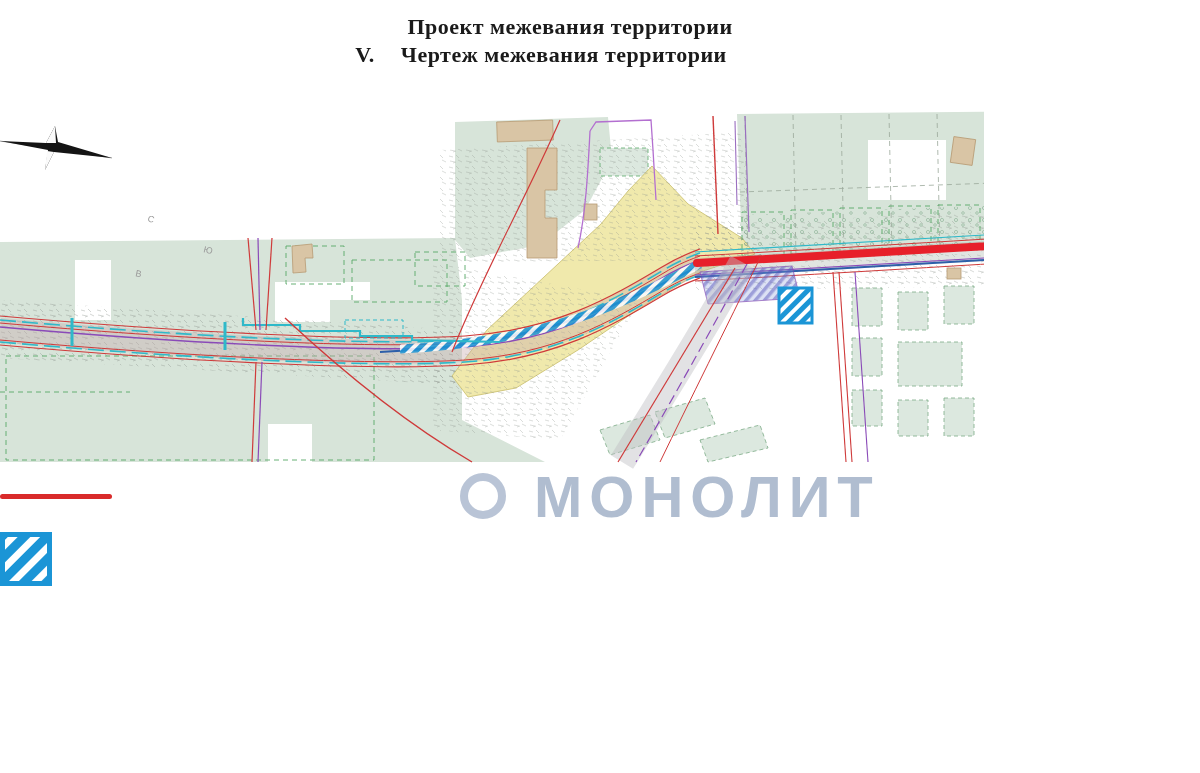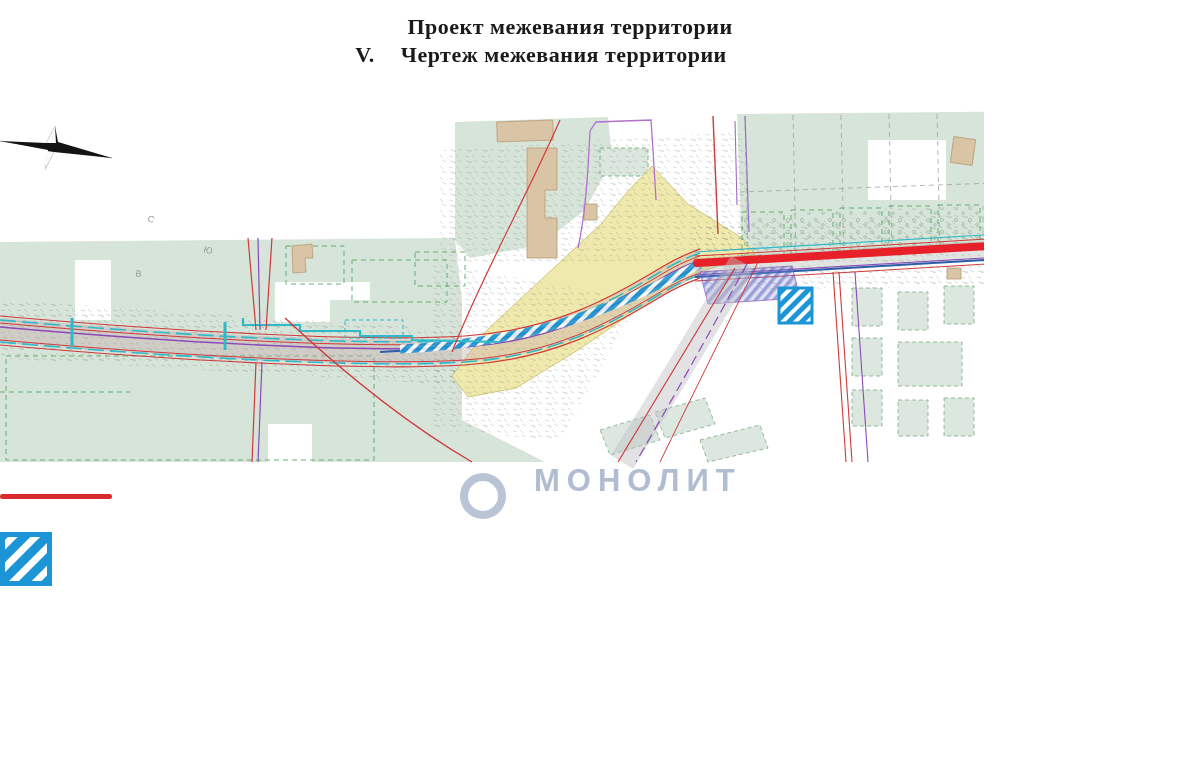--- a/index.html
+++ b/index.html
@@ -10,21 +10,21 @@
                font-family:"Liberation Serif",serif;color:#1a1a1a;}
   .title-block h1{margin:4px 0 2px 0;font-size:22px;font-weight:bold;letter-spacing:.5px;}
   .title-block h2{margin:2px 58px 0 0;font-size:22px;font-weight:bold;letter-spacing:.5px;}
   .title-block h2 .num{margin-right:26px;}
   
   .map-wrap{position:absolute;left:0;top:95px;width:1200px;height:385px;}
   svg{display:block;}
   .watermark{position:absolute;left:452px;top:372px;width:400px;height:56px;pointer-events:none;}
   .watermark .ring{position:absolute;left:8px;top:6px;width:30px;height:30px;border-radius:50%;
                    border:8px solid rgba(116,138,174,.5);}
-  .watermark .wm-text{position:absolute;left:82px;top:-4px;font-size:31px;font-weight:bold;
+  .watermark .wm-text{position:absolute;left:82px;top:-4px;font-size:58px;font-weight:bold;
                    letter-spacing:7px;color:rgba(112,134,170,.55);font-family:"Liberation Sans",sans-serif;}
   .compass{position:absolute;left:0;top:20px;}
   
   .legend{position:absolute;left:0;top:494px;width:700px;color:#3c3c3c;font-size:15px;}
   .legend-row{position:absolute;left:0;display:flex;align-items:center;}
   .row-road{top:0;}
   .row-parcel{top:38px;}
   .swatch-line{display:inline-block;width:112px;height:5px;background:#d92b2b;border-radius:3px;margin-right:10px;}
   .swatch-square{display:inline-block;width:52px;height:54px;margin-right:12px;}
   .legend-text{white-space:nowrap;}

